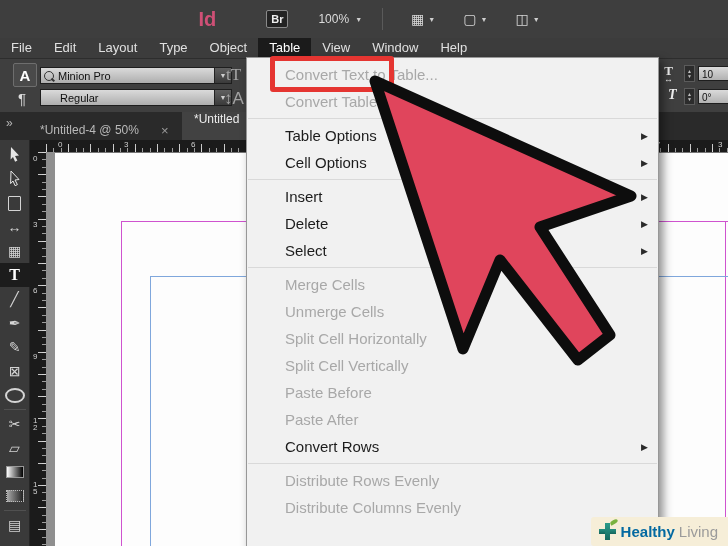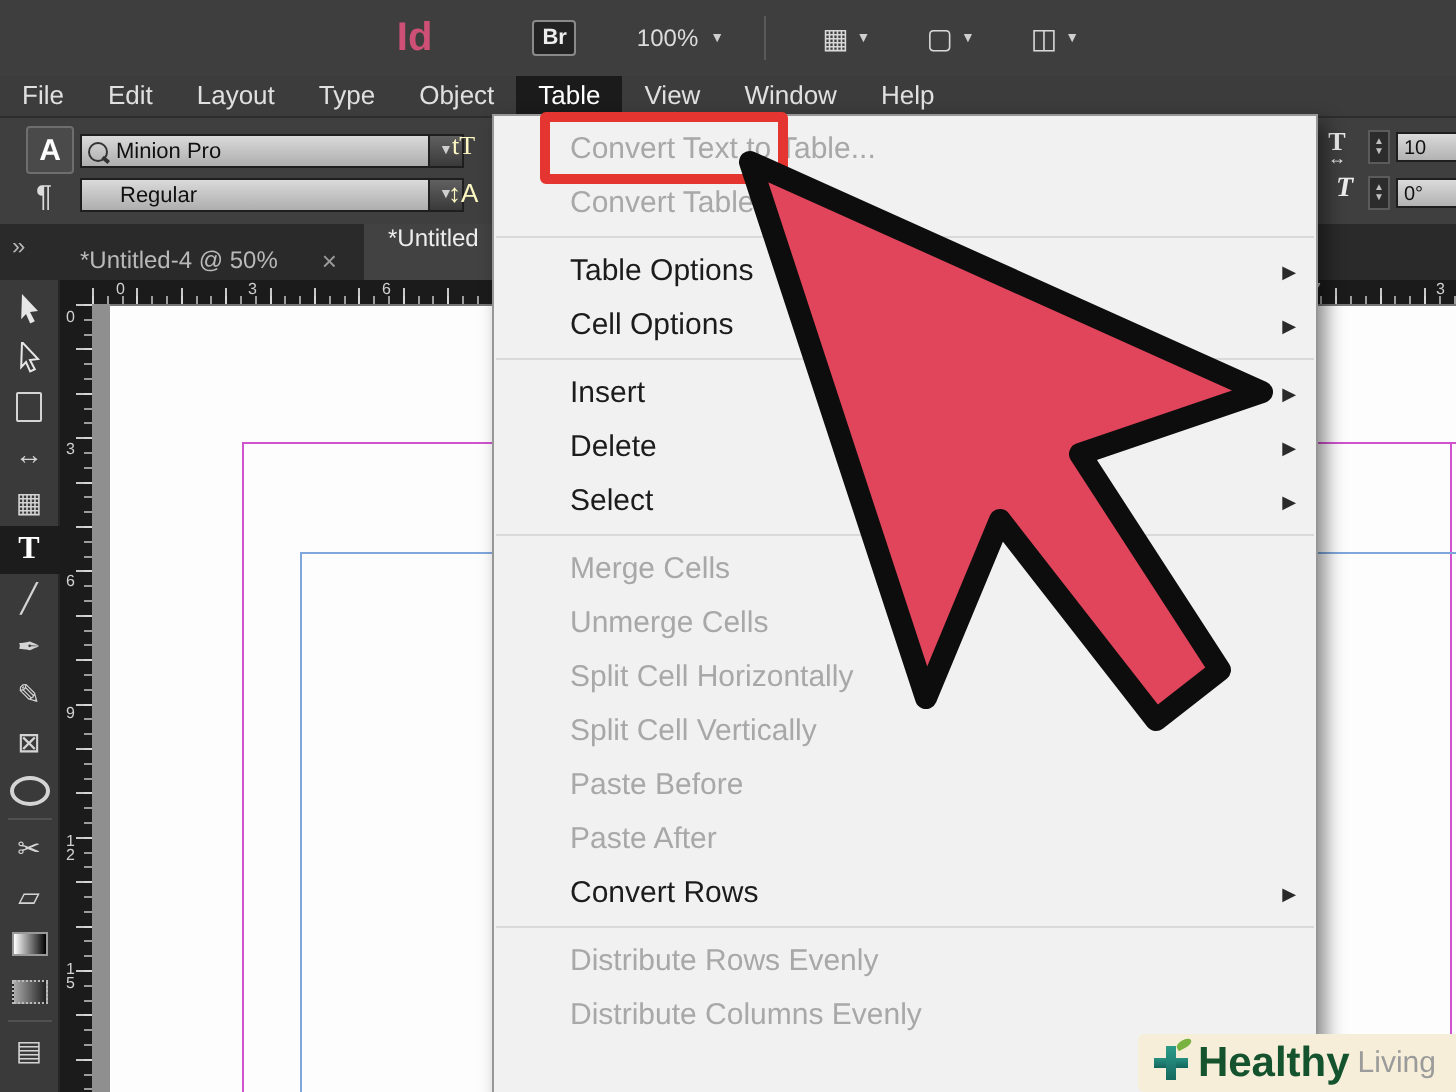--- a/index.html
+++ b/index.html
@@ -26,21 +26,21 @@
              color:#fff;font-size:15px;font-weight:bold;display:flex;align-items:center;justify-content:center;border-radius:2px;}
   .para-icon{position:absolute;left:18px;top:31px;color:#dcdcdc;font-size:15px;}
   .combo{position:absolute;left:40px;width:192px;height:17px;background:linear-gradient(#dadada,#aeaeae);
          border:1px solid #1e1e1e;display:flex;align-items:center;font-size:11px;color:#101010;box-sizing:border-box;}
   .combo .txt{white-space:nowrap;overflow:hidden;}
   .lens{position:relative;width:8px;height:8px;border:1.5px solid #333;border-radius:50%;margin:0 4px 0 3px;flex:none;}
   .lens::after{content:"";position:absolute;left:6px;top:7px;width:4px;height:1.5px;background:#333;transform:rotate(40deg);}
   .cbox{margin-left:auto;width:16px;height:100%;background:linear-gradient(#606060,#3a3a3a);border-left:1px solid #222;
         display:flex;align-items:center;justify-content:center;}
   .cbox .caret{font-size:7px;}
-  .glyph-sm{position:absolute;color:#fef9c3;font-size:13px;}
+  .glyph-sm{position:absolute;color:#a3a3a3;font-size:17px;}
   .rfield{position:absolute;width:32px;height:15px;background:linear-gradient(#dadada,#b2b2b2);border:1px solid #1e1e1e;
           font-size:10px;color:#111;padding:0 0 0 3px;line-height:15px;box-sizing:border-box;}
   .stepper{position:absolute;width:11px;height:17px;background:#2c2c2c;border:1px solid #5b5b5b;display:flex;flex-direction:column;
            align-items:center;justify-content:center;color:#c0c0c0;box-sizing:border-box;}
   .stepper span{font-size:5px;line-height:5px;}
   .tstack{position:absolute;display:flex;flex-direction:column;align-items:center;color:#ececec;}
   .tstack .t{font-family:"Liberation Serif",serif;font-weight:bold;font-size:13px;line-height:11px;}
   .tstack .ar{font-size:9px;line-height:7px;}
   .skew-t{position:absolute;font-family:"Liberation Serif",serif;font-style:italic;font-weight:bold;font-size:14px;color:#ececec;}
   
@@ -93,21 +93,21 @@
           box-sizing:border-box;z-index:60;}
   .arrow-svg{position:absolute;left:0;top:0;z-index:70;pointer-events:none;}
   
   .wm{position:absolute;right:0;top:517px;height:29px;background:#f6eed8;display:flex;align-items:center;
       padding:0 10px 0 8px;border-radius:3px 0 0 3px;z-index:80;}
   .plus{position:relative;width:17px;height:17px;margin-right:5px;}
   .plus::before{content:"";position:absolute;left:0;top:6px;width:17px;height:5px;background:linear-gradient(#279182,#14655b);}
   .plus::after{content:"";position:absolute;left:6px;top:0;width:5px;height:17px;background:linear-gradient(#2b9b8a,#17695f);}
   .leaf{position:absolute;right:-2px;top:-3px;width:8px;height:4px;background:#79b23f;border-radius:60% 60% 60% 0;
         transform:rotate(-28deg);z-index:2;}
-  .wm .b{font-size:21px;font-weight:bold;color:#14532d;}
+  .wm .b{font-size:15px;font-weight:bold;color:#0369a1;}
   .wm .l{font-size:15px;color:#9b9b9b;margin-left:4px;}
 </style>
 </head>
 <body>
 
 <div class="stage">
 
   <div class="appbar">
     <span class="logo">Id</span>
     <span class="br-badge">Br</span>

